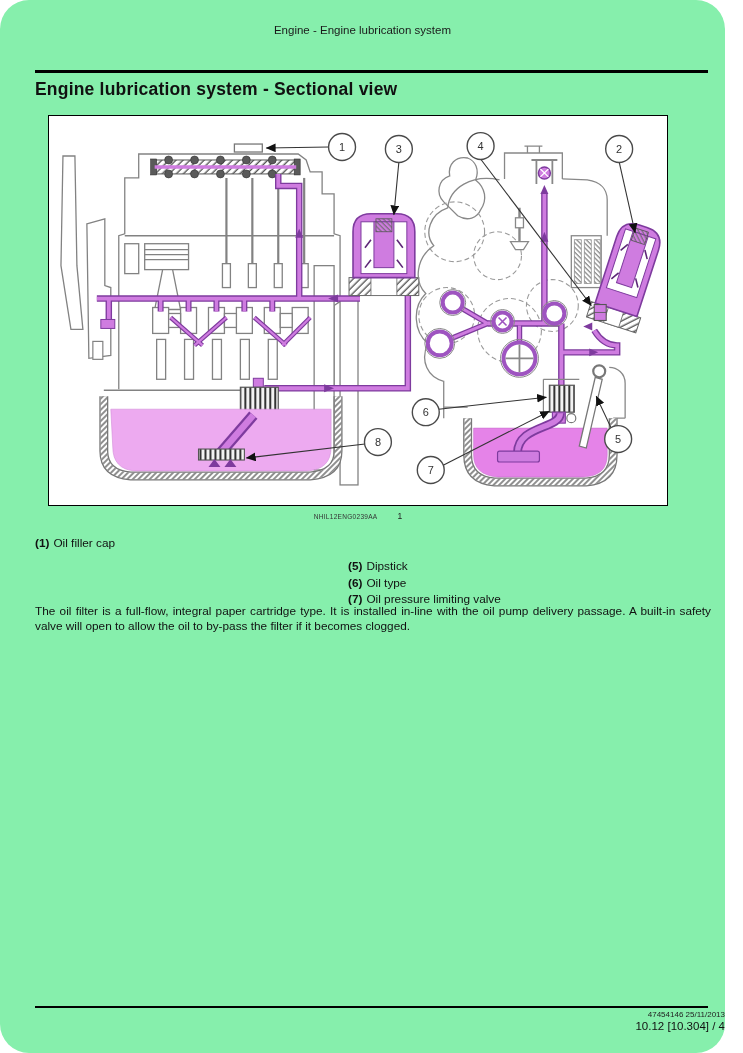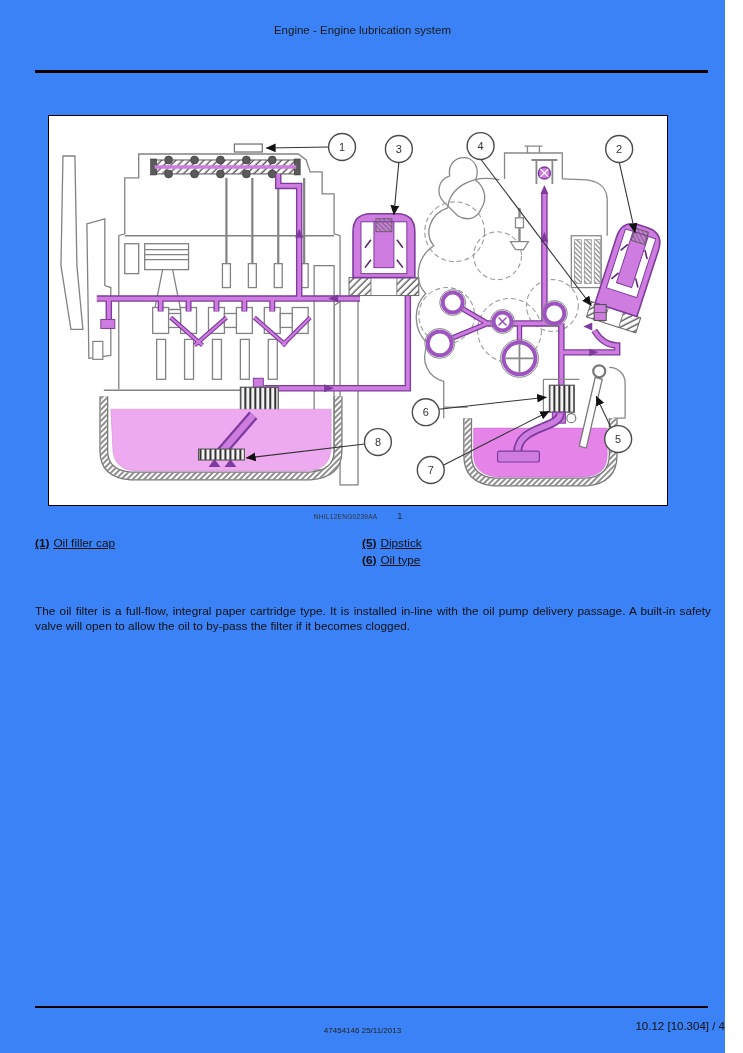--- a/index.html
+++ b/index.html
@@ -1,42 +1,43 @@
 <!DOCTYPE html>
 <html><head>
 <meta charset="utf-8">
 <style>
   html,body{margin:0;padding:0;background:#ffffff;}
-  .page{position:relative;width:725px;height:1053px;background:#3b82f6;font-family:"Liberation Sans",sans-serif;color:#111;overflow:hidden;}
+  .page{position:relative;width:725px;height:1053px;background:#86efac;font-family:"Liberation Sans",sans-serif;color:#111;overflow:hidden;border-radius:29px;}
   .running-header{position:absolute;top:24px;left:0;width:100%;text-align:center;font-size:11.5px;color:#1a1a1a;}
   .rule{position:absolute;left:35px;width:673px;background:#000;}
   .rule.top{top:70px;height:2.5px;}
   .rule.bottom{top:1006px;height:2px;}
   .page-title{position:absolute;top:79px;left:35px;font-size:17.5px;font-weight:700;letter-spacing:.2px;}
   .figure-box{position:absolute;top:115px;left:48px;width:620px;height:391px;border:1.6px solid #000;background:#fff;box-sizing:border-box;}
   .figure-box svg{display:block;width:100%;height:100%;}
   .fig-caption{position:absolute;top:511px;left:48px;width:620px;display:flex;justify-content:center;align-items:baseline;gap:20px;}
   .fig-caption .code{font-size:6.5px;color:#333;letter-spacing:.3px;}
   .fig-caption .num{font-size:8.5px;color:#222;}
-  .legend-col{position:absolute;top:535px;font-size:11.8px;line-height:16.6px;color:#111;text-decoration:underline;}
+  .legend-col{position:absolute;top:535px;font-size:11.8px;line-height:16.6px;color:#111;}
   .legend-col.left{left:35px;width:320px;}
-  .legend-col.right{left:362px;width:340px;}
+  .legend-col.right{left:348px;width:340px;margin-top:23px;}
   .legend-row .ln{font-weight:700;margin-right:4px;}
   .body-text{position:absolute;top:592px;left:35px;width:676px;font-size:11.8px;line-height:15.6px;text-align:justify;color:#111;}
-  .footer-doc{position:absolute;top:1010px;left:0;width:100%;text-align:center;font-size:8px;color:#222;margin-top:16px;}
+  .footer-doc{position:absolute;top:1010px;left:0;width:100%;text-align:right;font-size:8px;color:#222;}
   .footer-page{position:absolute;top:1020px;left:0;width:100%;text-align:right;font-size:11.5px;color:#111;}
   text.co{font-family:"Liberation Sans",sans-serif;font-size:11px;fill:#333;text-anchor:middle;}
 </style>
 </head>
 <body>
 
 <div class="page">
 
   <div class="running-header">Engine - Engine lubrication system</div>
   <div class="rule top"></div>
+  <div class="page-title">Engine lubrication system - Sectional view</div>
 
   <div class="figure-box">
     <svg viewBox="0 0 620 390">
       <defs>
         <marker id="ah" markerWidth="11" markerHeight="9" refX="8.5" refY="4" orient="auto">
           <path d="M0,0 L9,4 L0,8 Z" fill="#111"></path>
         </marker>
         <pattern id="wallHatch" width="4" height="4" patternUnits="userSpaceOnUse" patternTransform="rotate(45)">
           <line x1="1" y1="0" x2="1" y2="4" stroke="#444" stroke-width="1.2"></line>
         </pattern>
@@ -331,20 +332,21 @@
     <span class="code">NHIL12ENG0239AA</span>
     <span class="num">1</span>
   </div>
 
   <div class="legend-col left">
     <div class="legend-row"><span class="ln">(1)</span><span class="ll">Oil filler cap</span></div>
   </div>
   <div class="legend-col right">
     <div class="legend-row"><span class="ln">(5)</span><span class="ll">Dipstick</span></div>
     <div class="legend-row"><span class="ln">(6)</span><span class="ll">Oil type</span></div>
+    <div class="legend-row"><span class="ln">(7)</span><span class="ll">Oil pressure limiting valve</span></div>
   </div>
 
   <p class="body-text">The oil filter is a full-flow, integral paper cartridge type.  It is installed in-line with the oil pump delivery passage.  A built-in safety valve will open to allow the oil to by-pass the filter if it becomes clogged.</p>
 
   <div class="rule bottom"></div>
   <div class="footer-doc">47454146 25/11/2013</div>
   <div class="footer-page">10.12 [10.304] / 4</div>
 
 </div>
 

